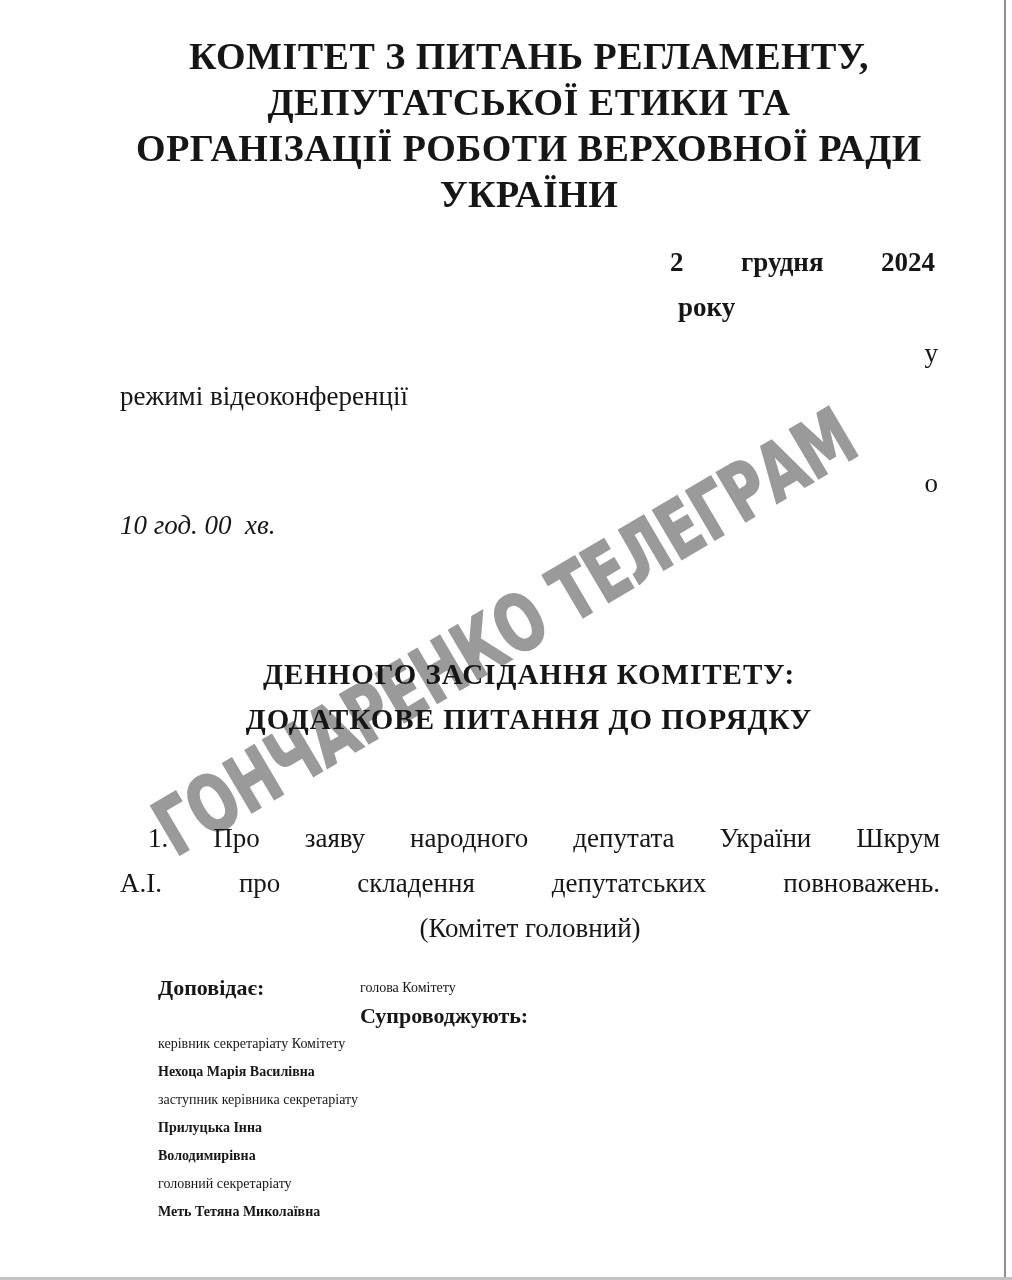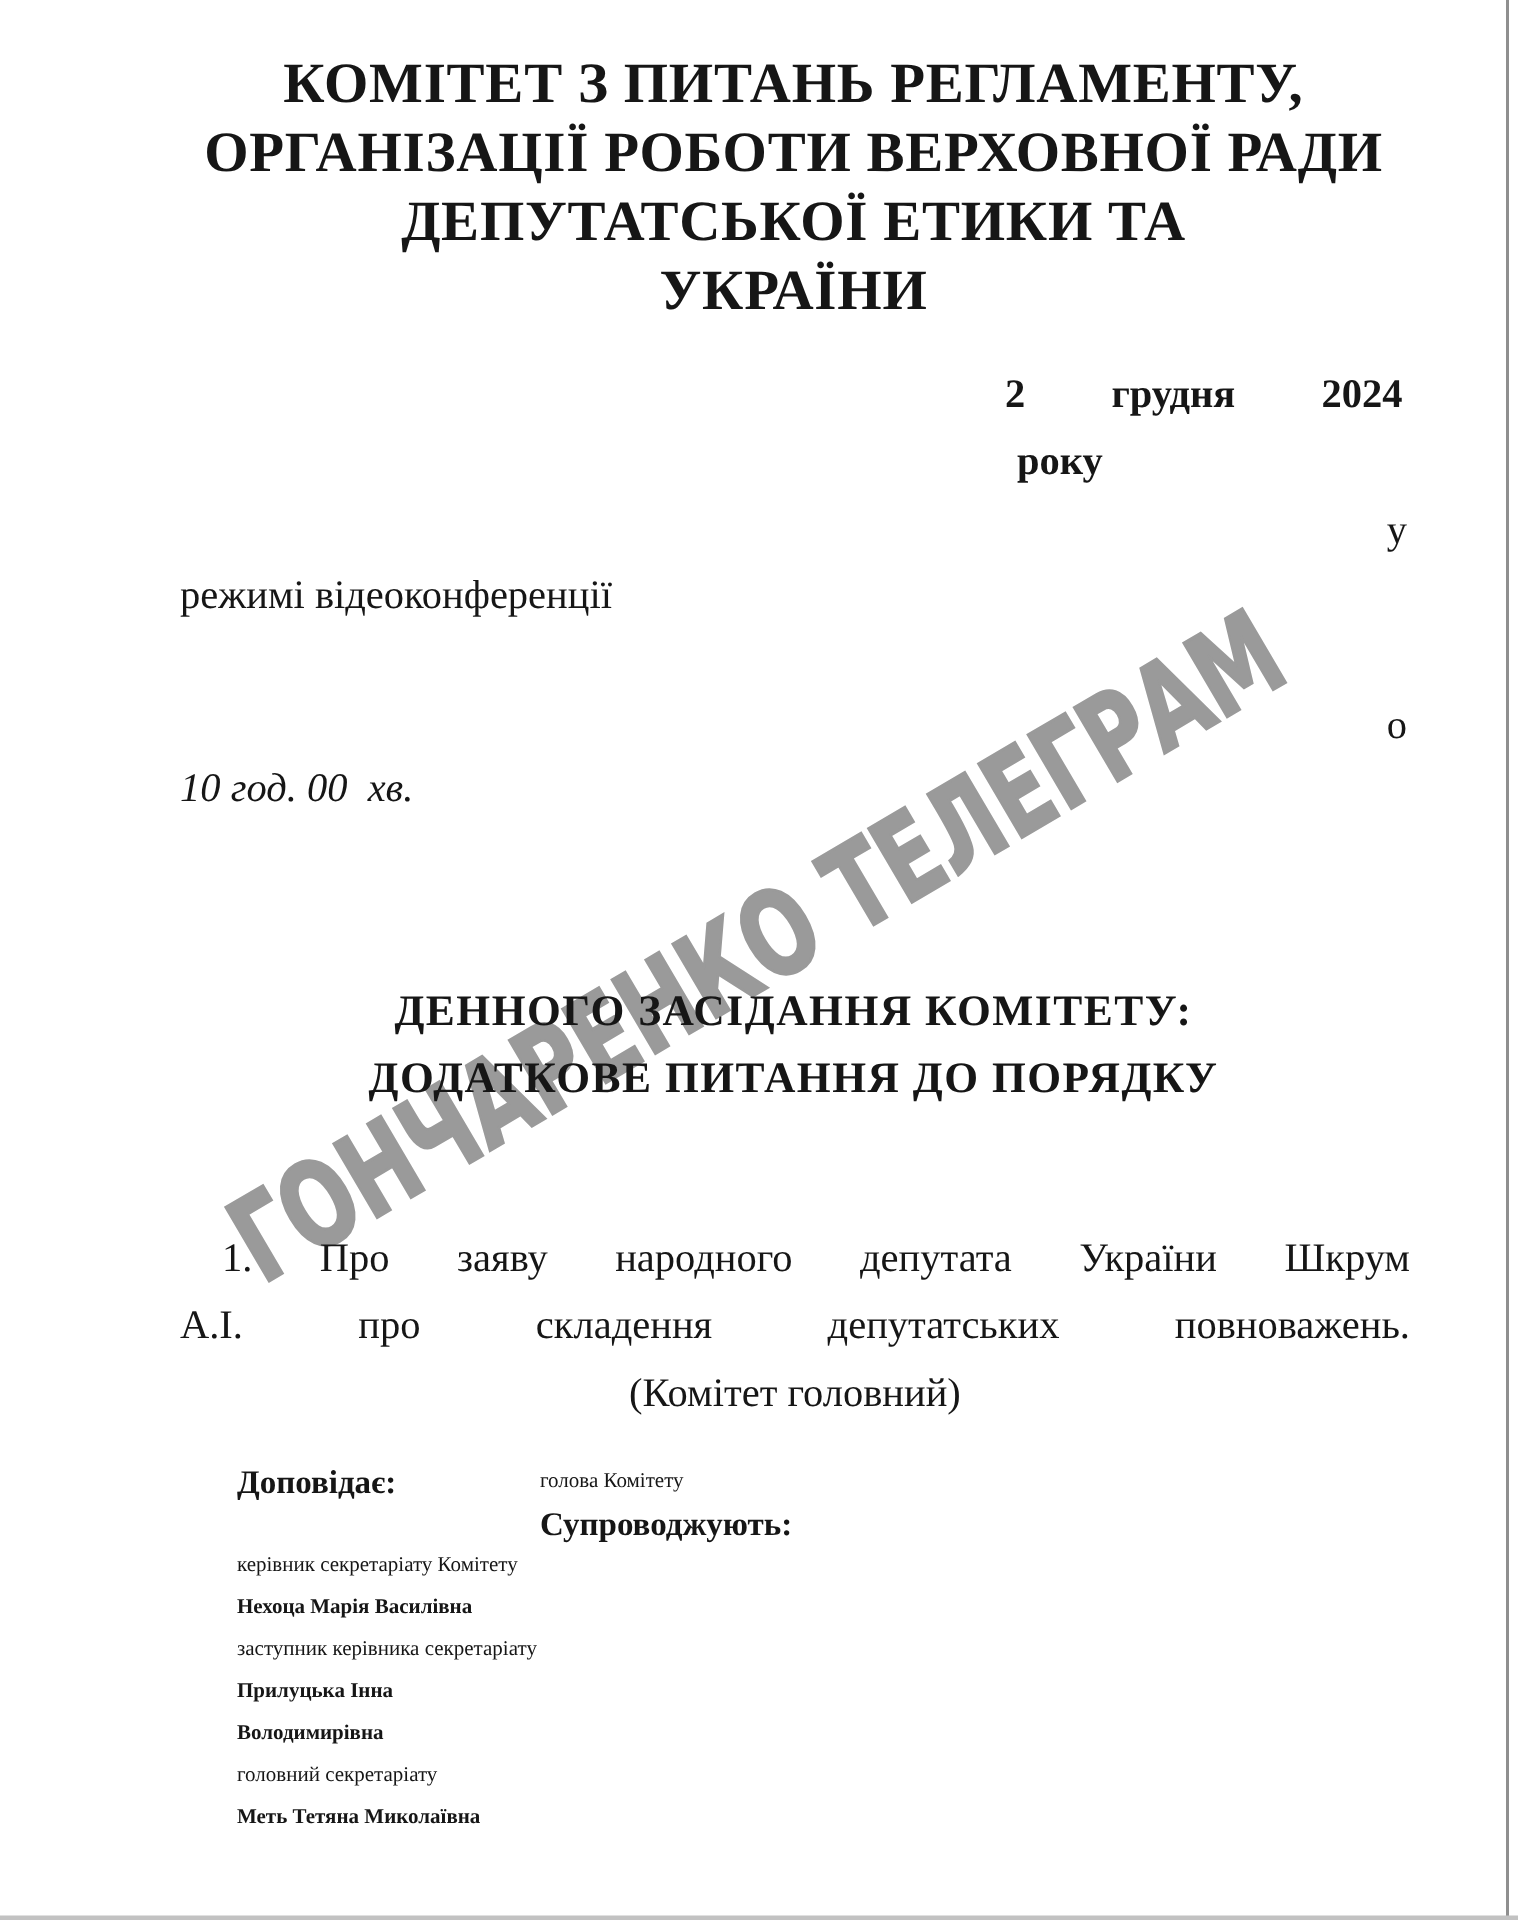--- a/index.html
+++ b/index.html
@@ -100,22 +100,22 @@
 
 <div class="page">
 
   <div class="watermark">ГОНЧАРЕНКО ТЕЛЕГРАМ</div>
 
   <div class="edge-right"></div>
   <div class="edge-bottom"></div>
 
   <div class="abs txt title-block">
     <div>КОМІТЕТ З ПИТАНЬ РЕГЛАМЕНТУ,</div>
+    <div>ДЕПУТАТСЬКОЇ ЕТИКИ ТА</div>
     <div>ОРГАНІЗАЦІЇ РОБОТИ ВЕРХОВНОЇ РАДИ</div>
-    <div>ДЕПУТАТСЬКОЇ ЕТИКИ ТА</div>
     <div>УКРАЇНИ</div>
   </div>
 
   <div class="abs txt date-block">
     <div class="just-line">2 грудня 2024</div>
     <div class="date-year">року</div>
   </div>
 
   <div class="abs txt hang-line hang-u">у</div>
   <div class="abs txt left-line venue-line">режимі відеоконференції</div>

